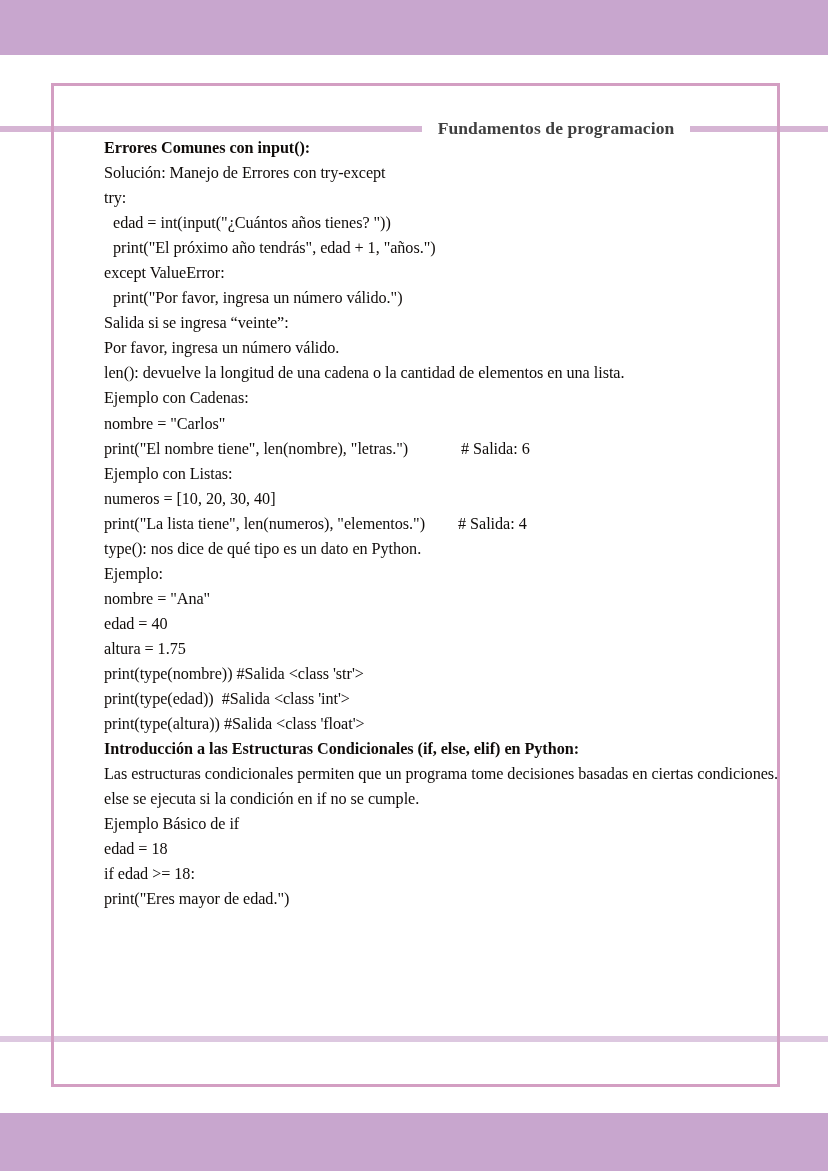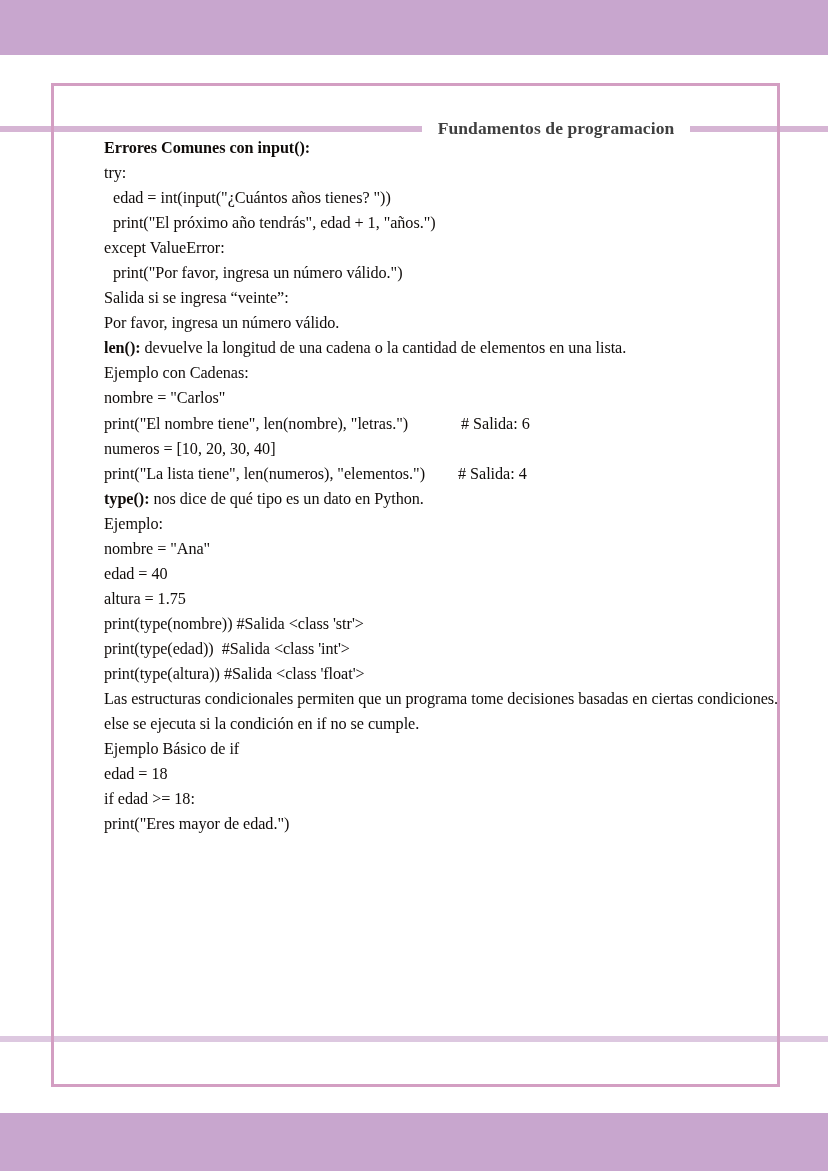--- a/index.html
+++ b/index.html
@@ -102,62 +102,65 @@
     display: flex;
     white-space: pre;
   }
   .line.cmt .code { display: inline-block; }
   .line.cmt .comment { display: inline-block; }
 
   .c357 .code { width: 357px; }
   .c354 .code { width: 354px; }
 
   
-  .lead { font-weight: bold; }
+  .lead { font-weight: normal; }
 </style>
 </head>
 <body>
 
 <div class="page">
 
   <div class="band band-top"></div>
   <div class="band band-bottom"></div>
 
   <div class="rule-full rule-header"></div>
   <div class="rule-full rule-footer"></div>
 
   <div class="frame"></div>
 
   <div class="header">
     <span class="header-title">Fundamentos de programacion</span>
   </div>
 
   <div class="content" id="content">
       <div class="line bold">Errores Comunes con input():</div>
+      <div class="line">Solución: Manejo de Errores con try-except</div>
       <div class="line">try:</div>
       <div class="line indent">edad = int(input("¿Cuántos años tienes? "))</div>
       <div class="line indent">print("El próximo año tendrás", edad + 1, "años.")</div>
       <div class="line">except ValueError:</div>
       <div class="line indent">print("Por favor, ingresa un número válido.")</div>
       <div class="line">Salida si se ingresa “veinte”:</div>
       <div class="line">Por favor, ingresa un número válido.</div>
       <div class="line"><span class="lead">len():</span><span> devuelve la longitud de una cadena o la cantidad de elementos en una lista.</span></div>
       <div class="line">Ejemplo con Cadenas:</div>
       <div class="line">nombre = "Carlos"</div>
       <div class="line cmt c357"><span class="code">print("El nombre tiene", len(nombre), "letras.")</span><span class="comment"># Salida: 6</span></div>
+      <div class="line">Ejemplo con Listas:</div>
       <div class="line">numeros = [10, 20, 30, 40]</div>
       <div class="line cmt c354"><span class="code">print("La lista tiene", len(numeros), "elementos.")</span><span class="comment"># Salida: 4</span></div>
       <div class="line"><span class="lead">type():</span><span> nos dice de qué tipo es un dato en Python.</span></div>
       <div class="line">Ejemplo:</div>
       <div class="line">nombre = "Ana"</div>
       <div class="line">edad = 40</div>
       <div class="line">altura = 1.75</div>
       <div class="line">print(type(nombre)) #Salida &lt;class 'str'&gt;</div>
       <div class="line">print(type(edad))  #Salida &lt;class 'int'&gt;</div>
       <div class="line">print(type(altura)) #Salida &lt;class 'float'&gt;</div>
+      <div class="line bold">Introducción a las Estructuras Condicionales (if, else, elif) en Python:</div>
       <div class="line">Las estructuras condicionales permiten que un programa tome decisiones basadas en ciertas condiciones.</div>
       <div class="line">else se ejecuta si la condición en if no se cumple.</div>
       <div class="line">Ejemplo Básico de if</div>
       <div class="line">edad = 18</div>
       <div class="line">if edad &gt;= 18:</div>
       <div class="line">print("Eres mayor de edad.")</div>
     </div>
 
 </div>
 

